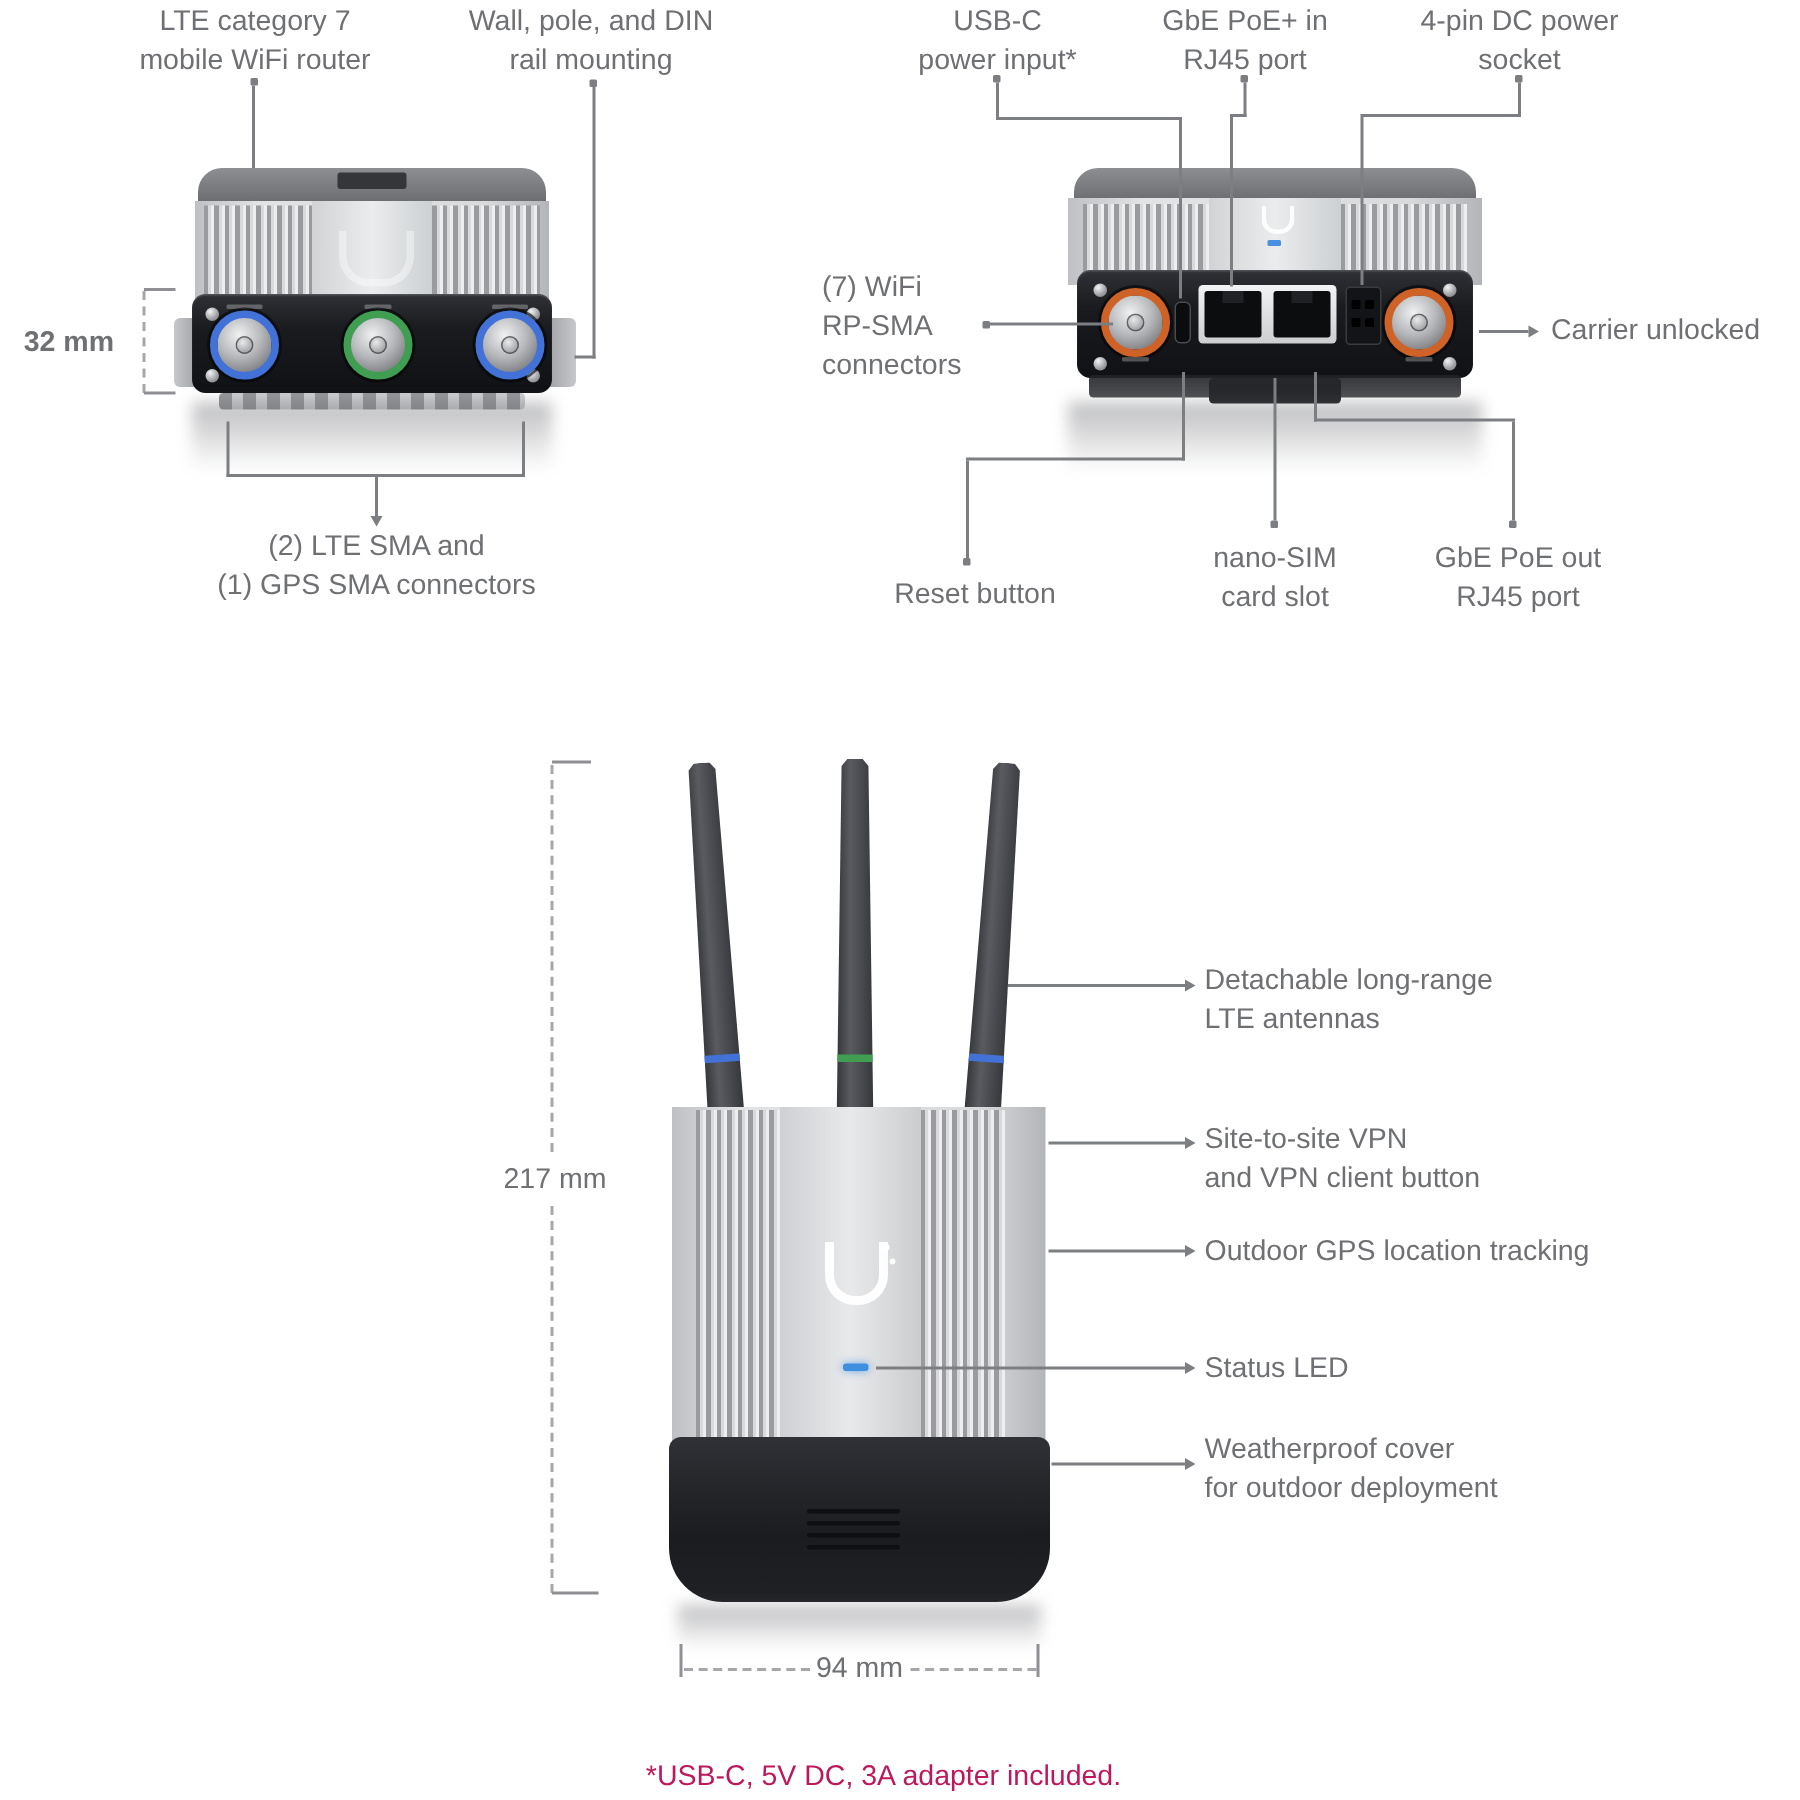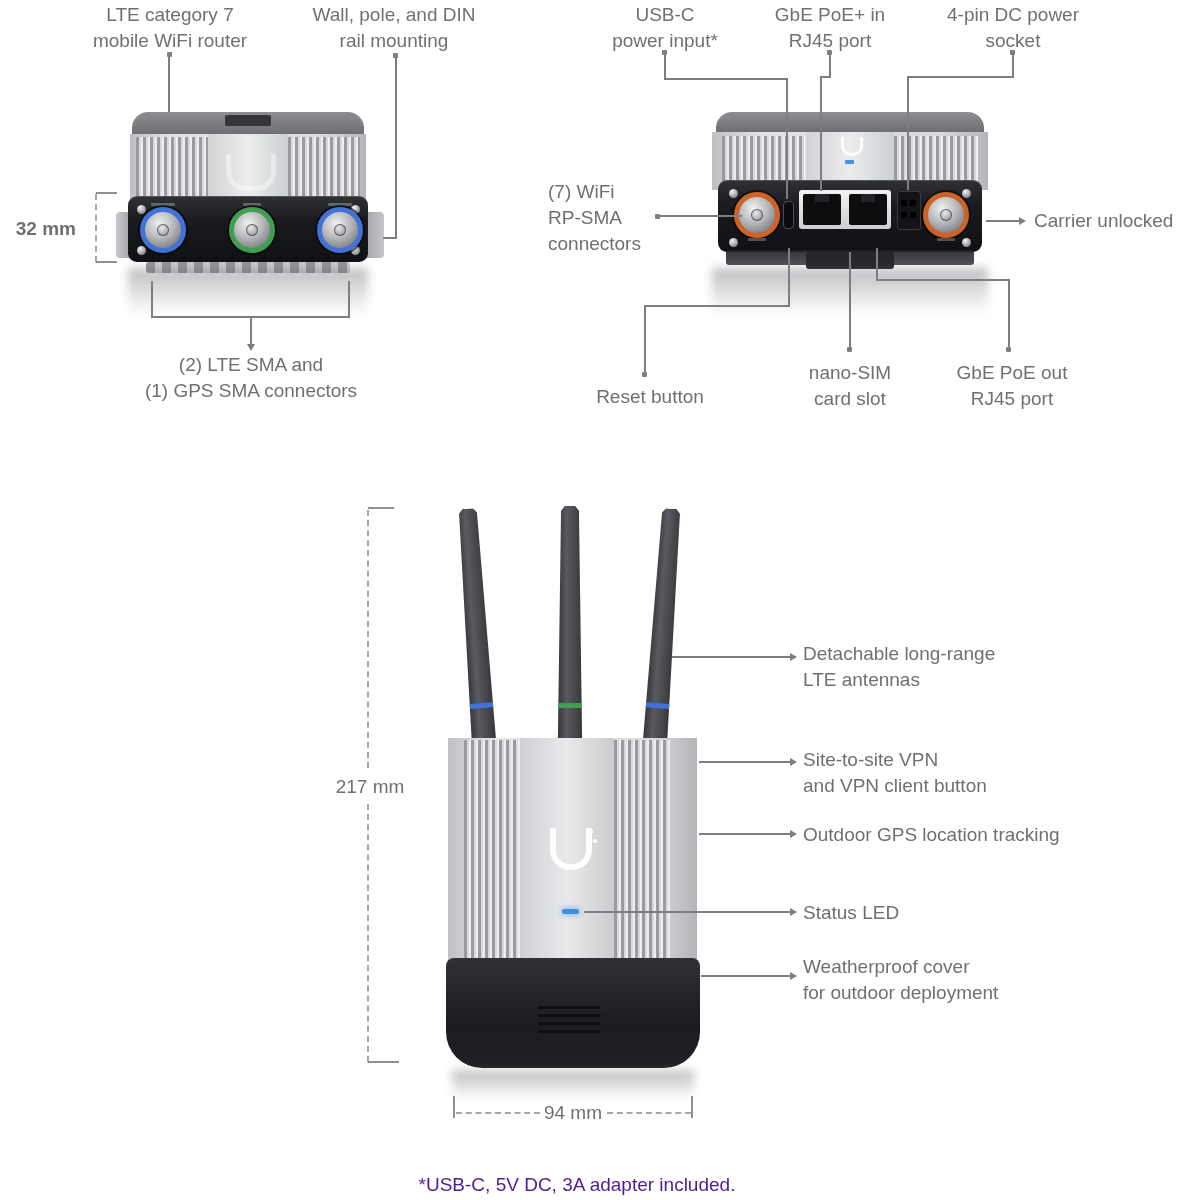--- a/index.html
+++ b/index.html
@@ -36,21 +36,21 @@
       background:radial-gradient(circle at 40% 35%,#e8e9ea,#808185);
       box-shadow:inset 0 0 0 1px rgba(40,41,44,.6);}
   .pbar{position:absolute;height:3px;background:rgba(255,255,255,.28);border-radius:1px;}
   .refl{position:absolute;filter:blur(5px);
       background:linear-gradient(180deg,rgba(88,90,95,.4),rgba(255,255,255,0) 70%);}
   .uemb{position:absolute;border:5px solid rgba(255,255,255,.55);border-top:none;
       border-radius:0 0 20px 20px;opacity:.7;}
   .rj{position:absolute;background:#0c0d0f;border-radius:2px;}
   .rjtab{position:absolute;background:#202225;}
   .vent{position:absolute;height:3px;background:#0e0f11;border-radius:2px;}
-  .foot{position:absolute;font-size:19px;color:#4c1d95;}
+  .foot{position:absolute;font-size:19px;color:#be185d;margin-left:12px;}
 </style>
 </head>
 <body>
 
 <div class="canvas">
 
   <div>
 
     <div class="abs" style="left:116px;top:212px;width:18px;height:46px;background:linear-gradient(90deg,#c7c8cb,#9b9ca0);border-radius:4px;"></div>
     <div class="abs" style="left:362px;top:212px;width:22px;height:46px;background:linear-gradient(90deg,#9b9ca0,#c7c8cb);border-radius:4px;"></div>

